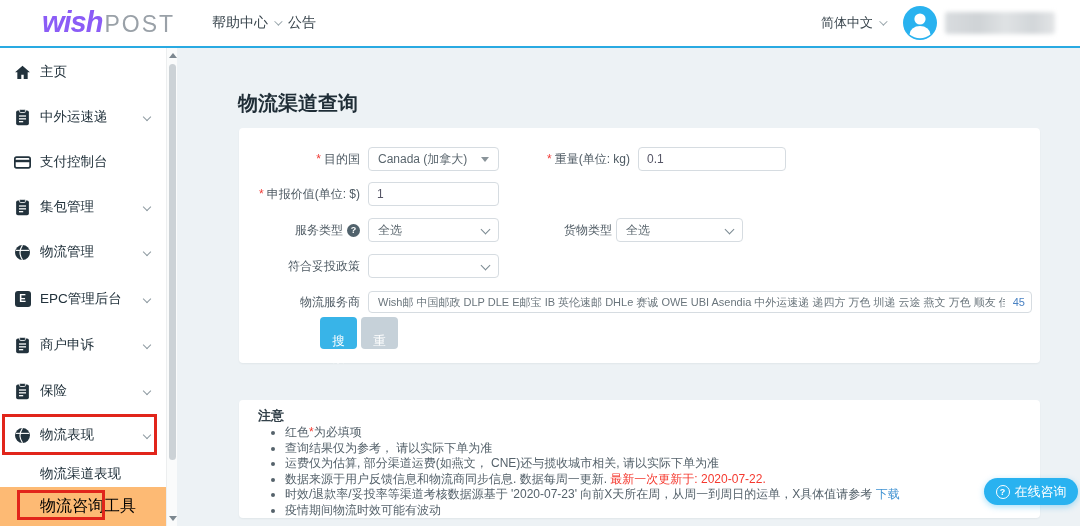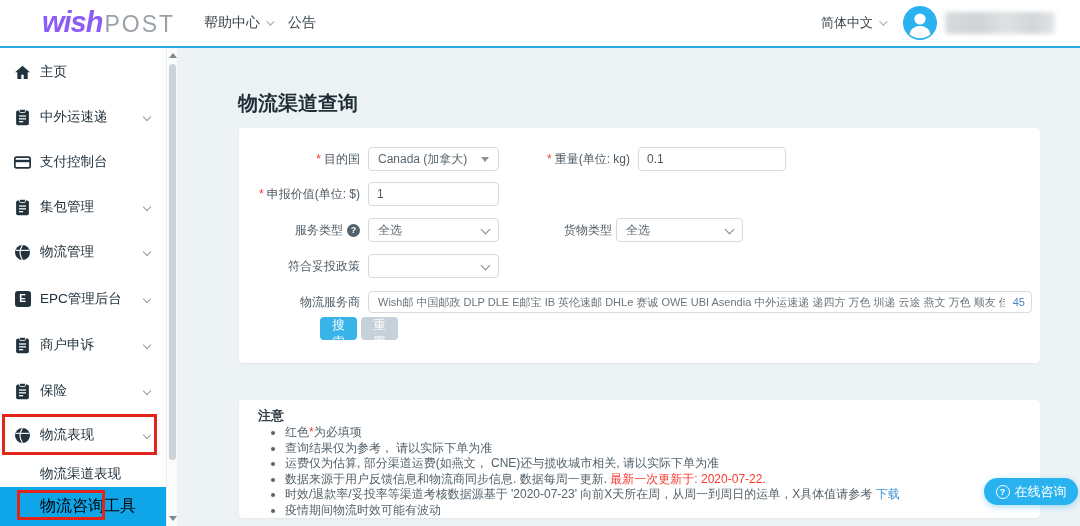--- a/index.html
+++ b/index.html
@@ -6,38 +6,38 @@
   html,body { width:1080px; height:526px; overflow:hidden; }
   body { font-family:"Liberation Sans", sans-serif; }
   #app { position:relative; width:1080px; height:526px; background:#edf2f5; overflow:hidden; }
 
   
   .hdr { position:absolute; top:0; left:0; width:1080px; height:48px; background:#fff; border-bottom:2px solid #29aae2; z-index:6; }
   .logo { position:absolute; left:42px; top:7px; display:flex; align-items:baseline; cursor:pointer; }
   .logo-wish { font-size:29px; font-weight:bold; font-style:italic; color:#8b5cf6; letter-spacing:-1px; line-height:30px; }
   .logo-post { font-size:23px; color:#9aa1a8; letter-spacing:2px; margin-left:2px; line-height:30px; }
   .hdr-nav { position:absolute; top:0; height:46px; display:flex; align-items:center; font-size:14px; color:#38444c; cursor:pointer; }
-  .nav-help { left:204px; } .nav-ann { left:288px; }
+  .nav-help { left:212px; } .nav-ann { left:288px; }
   .hdr-right { position:absolute; top:0; right:0; height:46px; display:flex; align-items:center; }
   .lang { font-size:13px; color:#38444c; margin-right:18px; cursor:pointer; display:flex; align-items:center; }
   .chev { display:inline-block; width:6px; height:6px; border-right:1.4px solid #9aa6ac; border-bottom:1.4px solid #9aa6ac; transform:rotate(45deg) translateY(-2px); margin-left:6px; }
   .avatar { width:34px; height:34px; margin-right:8px; cursor:pointer; }
   .uname-blur { width:110px; height:22px; margin-right:25px; border-radius:3px;
     background:linear-gradient(90deg,#d9dcdf 0%,#cfd3d6 30%,#dfe2e4 55%,#d2d6d9 80%,#e3e5e7 100%);
     filter:blur(2px); }
 
   
   .side { position:absolute; top:48px; left:0; width:177px; height:478px; background:#fff; z-index:2; }
   .srow { position:absolute; left:0; width:166px; height:26px; display:flex; align-items:center; cursor:pointer; }
   .srow .ic { width:17px; height:17px; margin-left:14px; flex:0 0 17px; display:flex; align-items:center; justify-content:center; }
   .srow .lab { font-size:13.5px; color:#22323c; margin-left:9px; white-space:nowrap; }
   .srow .chev2 { position:absolute; right:16px; width:6px; height:6px; border-right:1.4px solid #8e9aa1; border-bottom:1.4px solid #8e9aa1; transform:rotate(45deg); }
   .sub { padding-left:40px; }
   .sub .lab { margin-left:0; }
-  .sel-row { position:absolute; left:0; width:166px; height:39px; background:#0ea5e9; display:flex; align-items:center; cursor:pointer; }
+  .sel-row { position:absolute; left:0; width:166px; height:39px; background:#fdba74; display:flex; align-items:center; cursor:pointer; }
   .epc-ic { width:16px; height:16px; background:#22323c; color:#fff; border-radius:3px; font-size:10px; font-weight:bold; text-align:center; line-height:16px; }
   .help-ic { display:inline-block; width:13px; height:13px; background:#51626c; color:#fff; border-radius:50%; font-size:9px; font-weight:bold; text-align:center; line-height:13px; margin-left:4px; vertical-align:middle; cursor:pointer; }
 
   
   .sbar { position:absolute; top:0; right:0; width:11px; height:478px; background:#fafbfb; border-left:1px solid #eceeef; }
   .sbar .arr-up, .sbar .arr-dn { position:absolute; left:2px; width:0; height:0; border-left:4px solid transparent; border-right:4px solid transparent; cursor:pointer; }
   .arr-up { top:5px; border-bottom:5px solid #7d8890; }
   .arr-dn { bottom:5px; border-top:5px solid #7d8890; }
   .sthumb { position:absolute; left:1.5px; top:16px; width:7px; height:396px; background:#ccd2d6; border-radius:4px; cursor:pointer; }
 
@@ -60,21 +60,21 @@
   .fld { position:absolute; height:24px; border:1px solid #d6dce1; border-radius:4px; background:#fff; font-size:12px; color:#556; }
   .sel { cursor:pointer; }
   .sel .sel-text { position:absolute; left:9px; top:0; line-height:22px; color:#5a666e; white-space:nowrap; }
   .caret-tri { position:absolute; right:9px; top:9px; width:0; height:0; border-left:4px solid transparent; border-right:4px solid transparent; border-top:5px solid #8a949a; }
   .caret-chev { position:absolute; right:9px; top:7px; width:7px; height:7px; border-right:1.6px solid #7b8a92; border-bottom:1.6px solid #7b8a92; transform:rotate(45deg); }
   .txt { position:absolute; height:24px; border:1px solid #d6dce1; border-radius:4px; font-family:"Liberation Sans",sans-serif; font-size:12px; color:#556; padding-left:8px; outline:none; }
   .providers { overflow:hidden; }
   .prov-text { position:absolute; left:9px; right:26px; top:0; line-height:20px; font-size:11px; color:#6a757c; white-space:nowrap; overflow:hidden; }
   .prov-count { position:absolute; right:6px; top:0; line-height:20px; font-size:11px; color:#4a82c3; }
 
-  .btn { position:absolute; top:189px; height:23px; border:none; border-radius:4px; color:#fff; font-size:12.5px; font-family:"Liberation Sans",sans-serif; cursor:pointer; padding:0 7px; }
+  .btn { position:absolute; top:189px; height:23px; border:none; border-radius:4px; color:#fff; font-size:12.5px; font-family:"Liberation Sans",sans-serif; cursor:pointer; padding:16px 7px; }
   .btn-search { left:81px; width:37px; background:#38b4e8; }
   .btn-reset { left:122px; width:37px; background:#c6d1d9; }
 
   
   .notice-title { position:absolute; left:19px; top:7px; font-size:13px; font-weight:bold; color:#33414a; }
   .notice-list { position:absolute; left:46px; top:25px; right:12px; list-style:disc; font-size:12px; color:#55626b; }
   .notice-list li { line-height:15.5px; }
   .red-txt { color:#f5392f; }
   .link-txt { color:#3f92d2; cursor:pointer; }
 

